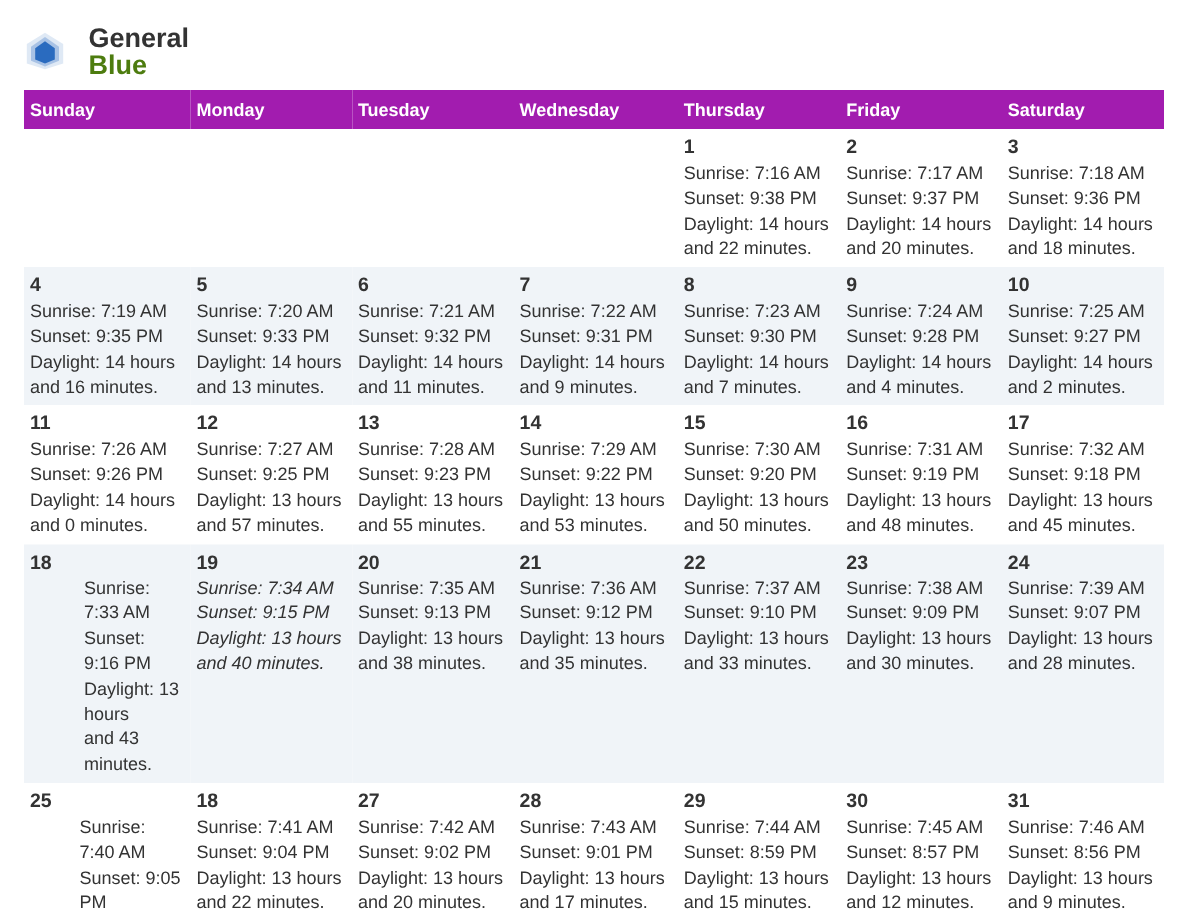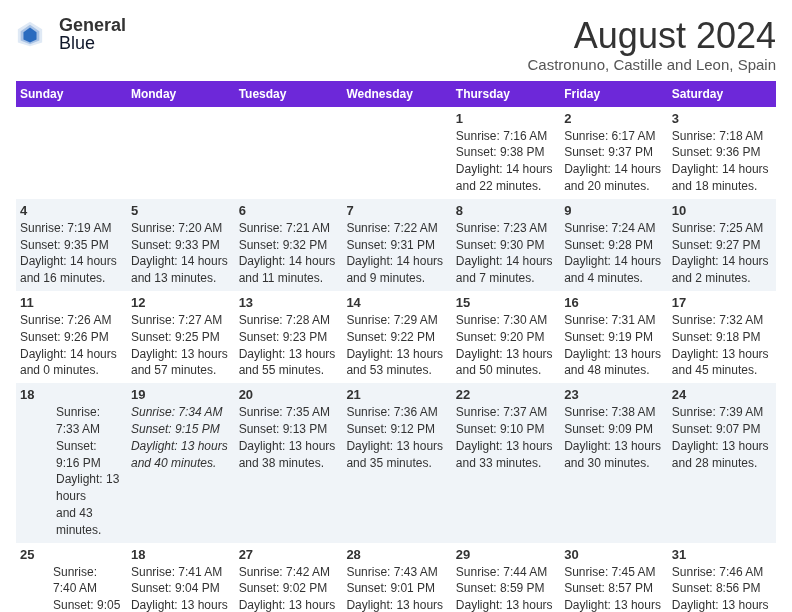--- a/index.html
+++ b/index.html
@@ -26,22 +26,22 @@
       flex-direction: column;
       line-height: 1;
     }
     .logo-general {
       font-size: 18px;
       font-weight: bold;
       color: #333;
     }
     .logo-blue {
       font-size: 18px;
-      font-weight: normal;
-      color: #0f172a;
+      font-weight: bold;
+      color: #4d7c0f;
     }
     .logo-icon {
       width: 28px;
       height: 28px;
     }
     .title-block {
       text-align: right;
     }
     .main-title {
       font-size: 36px;
@@ -52,21 +52,21 @@
     .subtitle {
       font-size: 15px;
       color: #555;
     }
     table {
       width: 100%;
       border-collapse: collapse;
       font-size: 11px;
     }
     thead tr {
-      background-color: #6d28d9;
+      background-color: #a21caf;
       color: white;
     }
     thead th {
       padding: 6px 4px;
       text-align: left;
       font-size: 12px;
       font-weight: bold;
     }
     tbody tr {
       vertical-align: top;
@@ -105,24 +105,20 @@
     <svg class="logo-icon" viewBox="0 0 30 30" xmlns="http://www.w3.org/2000/svg">
       <polygon points="15,2 28,10 28,24 15,28 2,24 2,10" fill="#2a6bbf" opacity="0.15"></polygon>
       <polygon points="15,5 25,12 25,22 15,26 5,22 5,12" fill="#2a6bbf" opacity="0.3"></polygon>
       <polygon points="15,8 22,13 22,21 15,24 8,21 8,13" fill="#2a6bbf"></polygon>
     </svg>
     <div class="logo-text">
       <span class="logo-general">General</span>
       <span class="logo-blue">Blue</span>
     </div>
   </div>
-  <div class="title-block">
-    <div class="main-title">August 2024</div>
-    <div class="subtitle">Castronuno, Castille and Leon, Spain</div>
-  </div>
 </div>
 
 <table>
   <thead>
     <tr>
     <th>Sunday</th>
         <th>Monday</th>
         <th>Tuesday</th>
         <th>Wednesday</th>
         <th>Thursday</th>
@@ -138,21 +134,21 @@
         <td></td>
         <td>
           <span class="day-number">1</span>
           <div class="day-info" style="white-space: pre-line;">Sunrise: 7:16 AM
 Sunset: 9:38 PM
 Daylight: 14 hours
 and 22 minutes.</div>
         </td>
         <td>
           <span class="day-number">2</span>
-          <div class="day-info" style="white-space: pre-line;">Sunrise: 6:17 AM
+          <div class="day-info" style="white-space: pre-line;">Sunrise: 7:17 AM
 Sunset: 9:37 PM
 Daylight: 14 hours
 and 20 minutes.</div>
         </td>
         <td>
           <span class="day-number">3</span>
           <div class="day-info" style="white-space: pre-line;">Sunrise: 7:18 AM
 Sunset: 9:36 PM
 Daylight: 14 hours
 and 18 minutes.</div>

